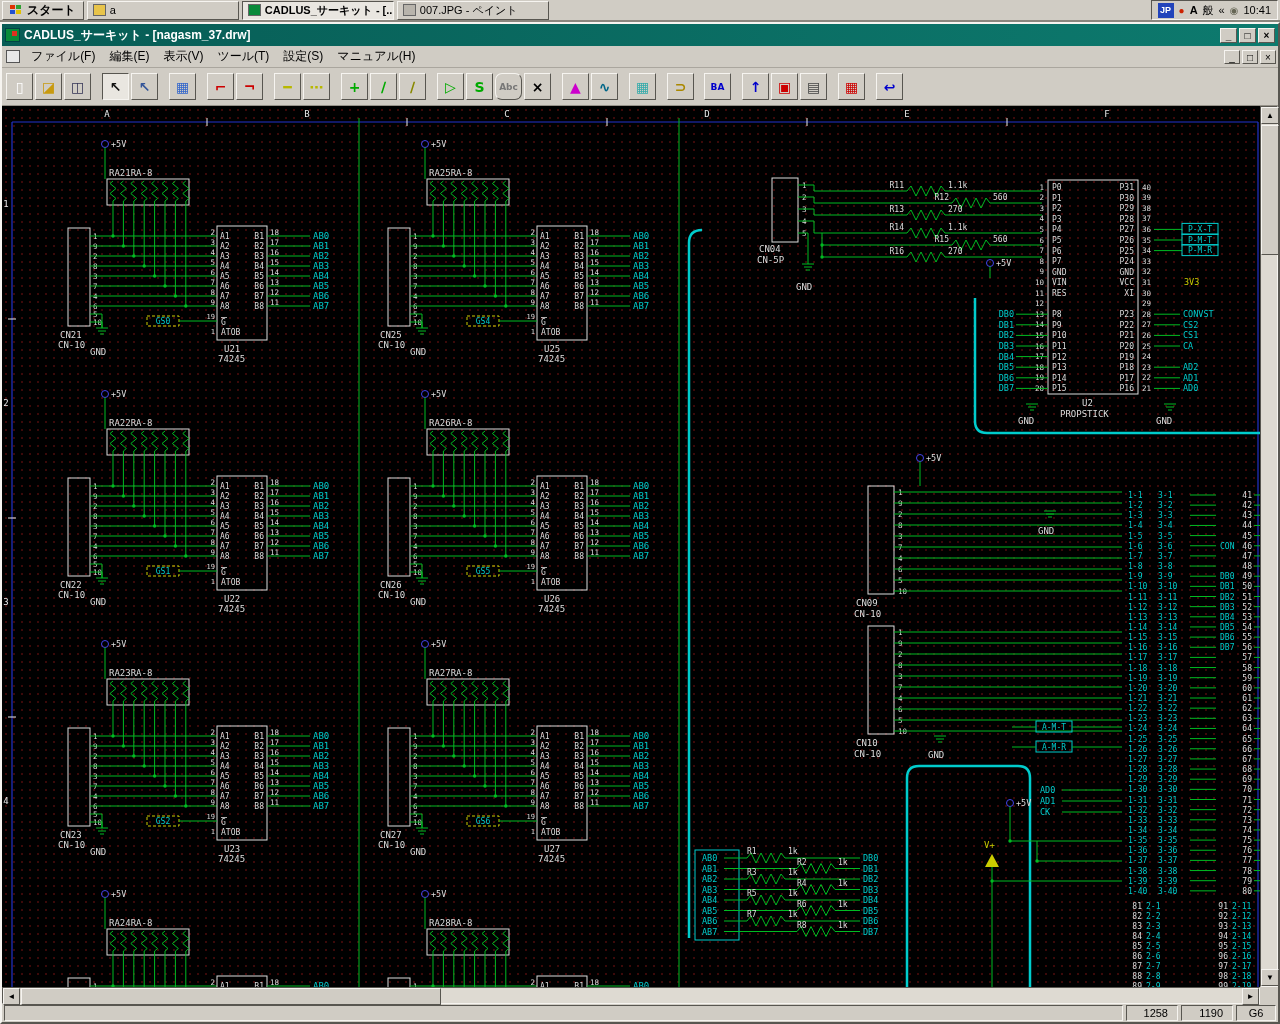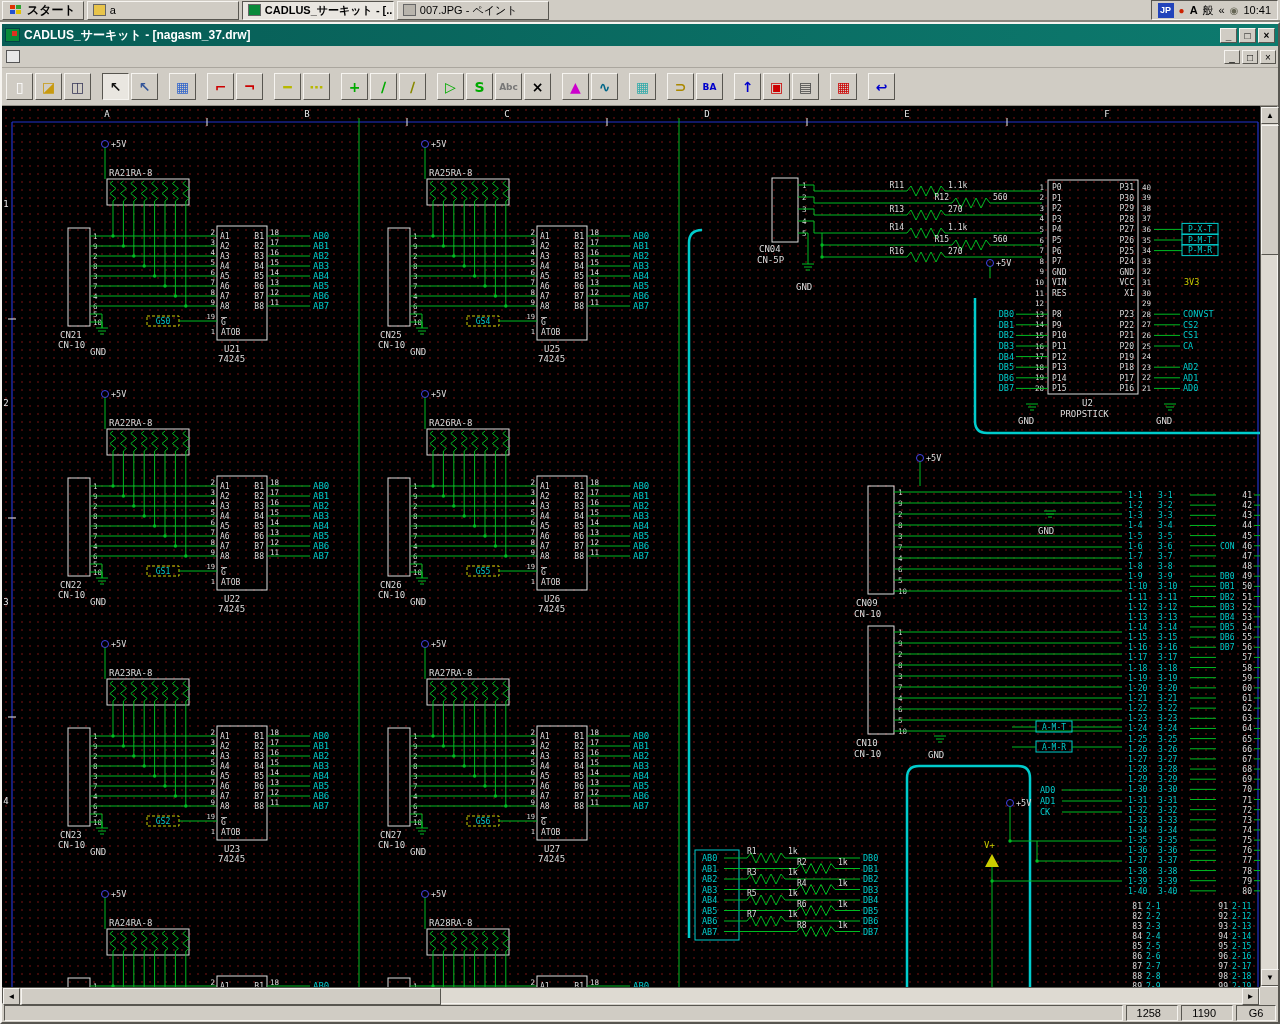--- a/index.html
+++ b/index.html
@@ -52,21 +52,21 @@
 #vscroll{width:18px;display:flex;flex-direction:column;background:#dedad2;position:relative}
 .sb-arrow{width:18px;height:17px;font-size:8px;text-align:center;line-height:15px;flex:0 0 auto}
 #vthumb{position:absolute;left:0;top:18px;width:18px;height:130px}
 #hrow{height:17px;display:flex}
 #hscroll{width:1262px;position:relative;background:#dedad2;display:flex}
 #hscroll .sb-arrow{width:17px;height:17px}
 #hthumb{position:absolute;left:18px;top:0;width:420px;height:17px}
 #corner{width:18px;height:17px;background:#d0ccc4}
 
 #statusbar{height:18px;display:flex;gap:3px;align-items:stretch;padding:1px 2px;background:#d0ccc4;font-size:11px}
-.sb-cell{display:flex;align-items:center;padding:0 16px;background:#d0ccc4}
+.sb-cell{display:flex;align-items:center;padding:0 9px;background:#d0ccc4}
 .sb-main{flex:1}
 .sb-num{width:52px;justify-content:flex-end}
 .sb-g{width:40px;justify-content:center}
 </style>
 </head>
 <body>
 
 <div id="taskbar">
   <div id="start-button" class="bo">
     <span class="win-flag">
@@ -109,20 +109,28 @@
       </span>
     <span>CADLUS_サーキット - [nagasm_37.drw]</span>
     <span class="cap-btns" id="cap-btns">
         <span class="cap-btn bo">_</span>
         <span class="cap-btn bo">□</span>
         <span class="cap-btn bo">×</span>
       </span>
   </div>
   <div id="menubar">
     <span class="doc-icon"></span>
+    <span id="menu-items" style="display:flex">
+        <span class="menu-item">ファイル(F)</span>
+        <span class="menu-item">編集(E)</span>
+        <span class="menu-item">表示(V)</span>
+        <span class="menu-item">ツール(T)</span>
+        <span class="menu-item">設定(S)</span>
+        <span class="menu-item">マニュアル(H)</span>
+      </span>
     <span class="cap-btns" id="mdi-btns" style="margin-left:auto">
         <span class="cap-btn bo">_</span>
         <span class="cap-btn bo">□</span>
         <span class="cap-btn bo">×</span>
       </span>
   </div>
   <div id="toolbar">
       <div class="tool-group">
         <div class="tool-btn bo" style="color: rgb(255, 255, 255);">▯</div>
         <div class="tool-btn bo" style="color: rgb(200, 154, 16);">◪</div>
@@ -144,33 +152,33 @@
         <div class="tool-btn bo" style="color: rgb(184, 184, 0);">⋯</div>
       </div>
       <div class="tool-group">
         <div class="tool-btn bo" style="color: rgb(0, 170, 0);">+</div>
         <div class="tool-btn bo" style="color: rgb(0, 170, 0);">∕</div>
         <div class="tool-btn bo" style="color: rgb(136, 136, 0);">∕</div>
       </div>
       <div class="tool-group">
         <div class="tool-btn bo" style="color: rgb(0, 170, 0);">▷</div>
         <div class="tool-btn bo" style="color: rgb(0, 170, 0);">S</div>
-        <div class="tool-btn bo small-label" style="color: rgb(119, 119, 119);">Abc</div>
+        <div class="tool-btn bo small-label" style="color: rgb(119, 119, 119); border-radius: 7px;">Abc</div>
         <div class="tool-btn bo" style="color: rgb(0, 0, 0);">×</div>
       </div>
       <div class="tool-group">
         <div class="tool-btn bo" style="color: rgb(204, 0, 204);">▲</div>
         <div class="tool-btn bo" style="color: rgb(0, 102, 136);">∿</div>
       </div>
       <div class="tool-group">
         <div class="tool-btn bo" style="color: rgb(51, 170, 170);">▦</div>
       </div>
       <div class="tool-group">
         <div class="tool-btn bo" style="color: rgb(170, 136, 0);">⊃</div>
-        <div class="tool-btn bo small-label" style="color: rgb(0, 0, 204);">BA</div>
+        <div class="tool-btn bo small-label" style="color: rgb(0, 0, 204); margin-left: 8px;">BA</div>
       </div>
       <div class="tool-group">
         <div class="tool-btn bo" style="color: rgb(0, 0, 204);">↑</div>
         <div class="tool-btn bo" style="color: rgb(204, 0, 0);">▣</div>
         <div class="tool-btn bo" style="color: rgb(68, 68, 68);">▤</div>
       </div>
       <div class="tool-group">
         <div class="tool-btn bo" style="color: rgb(204, 0, 0);">▦</div>
       </div>
       <div class="tool-group">

